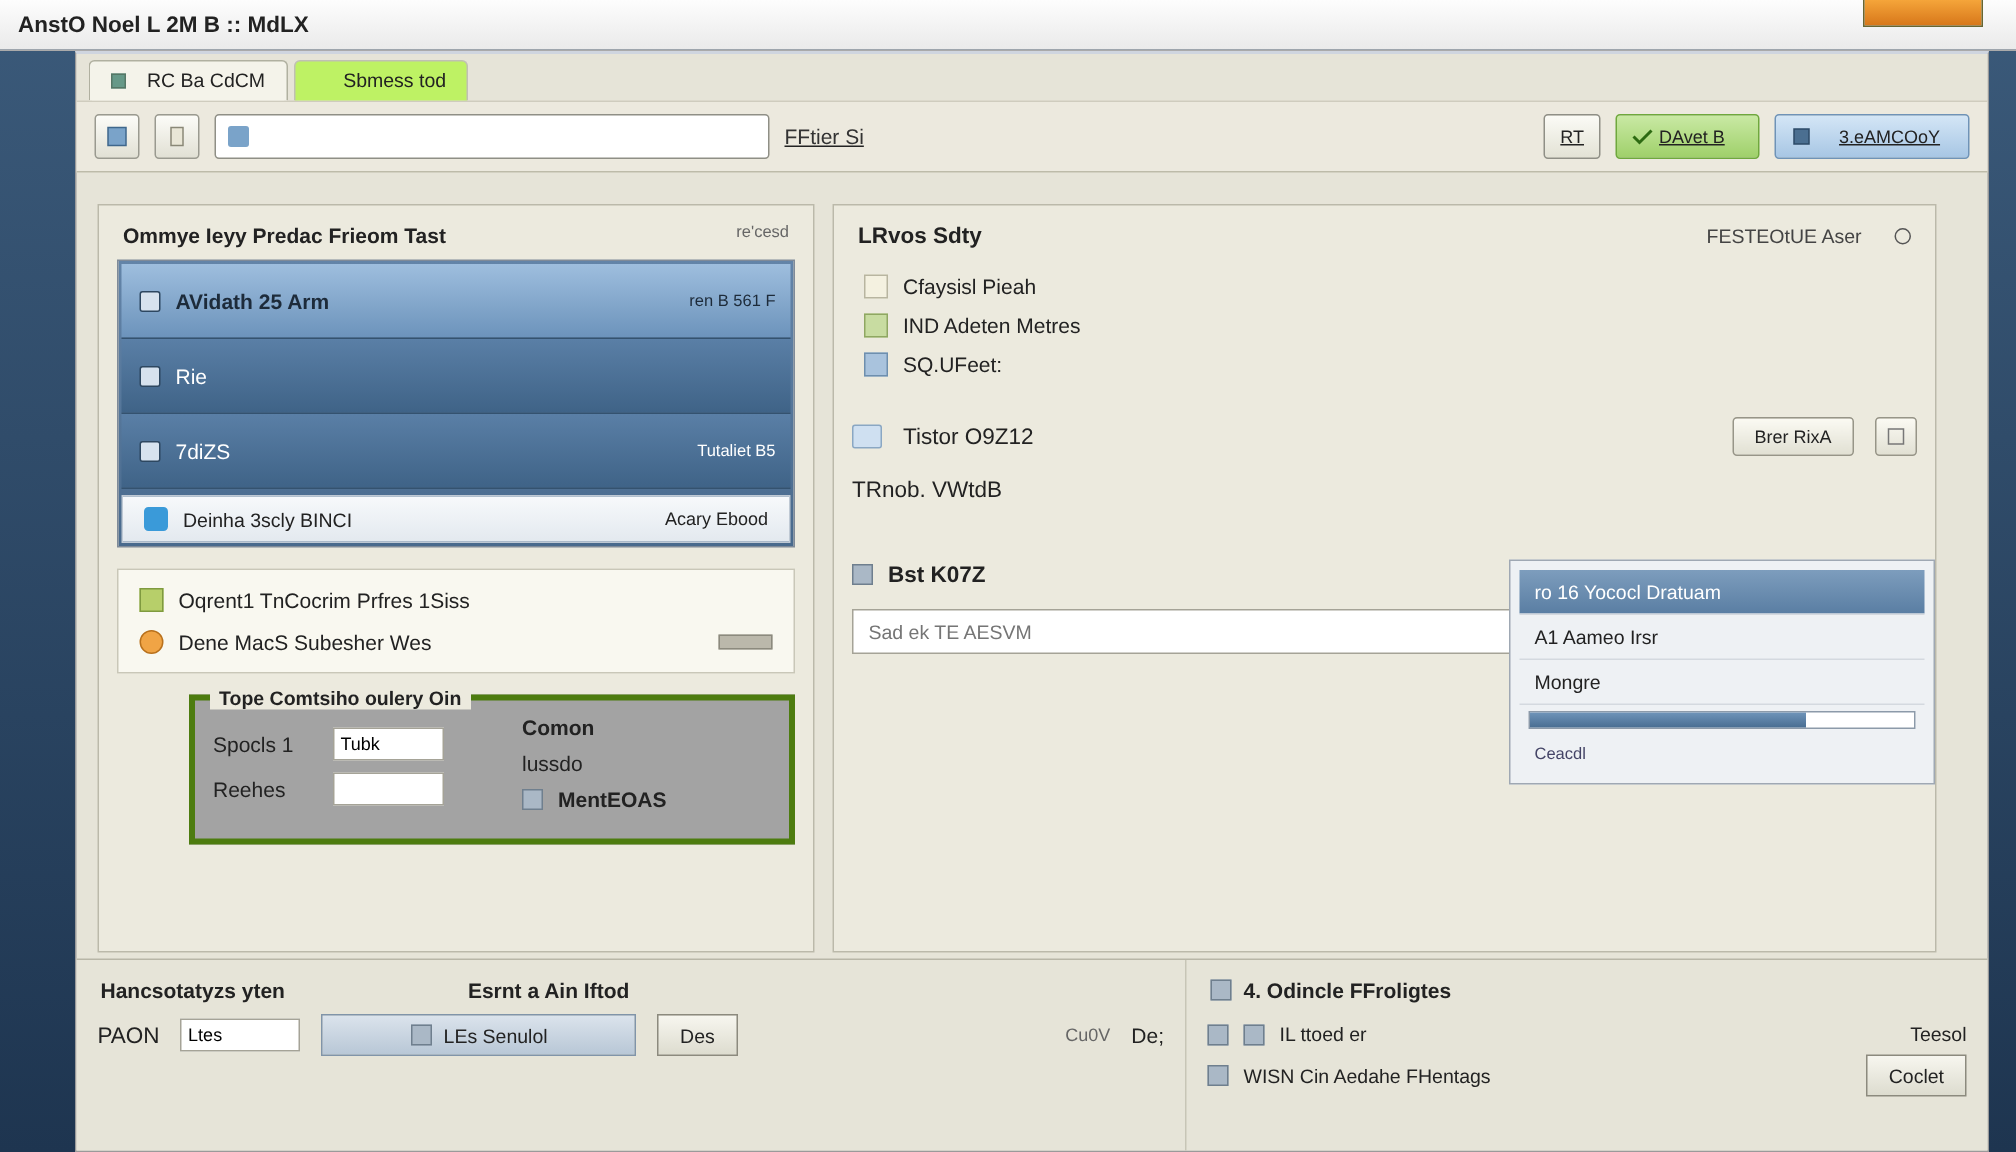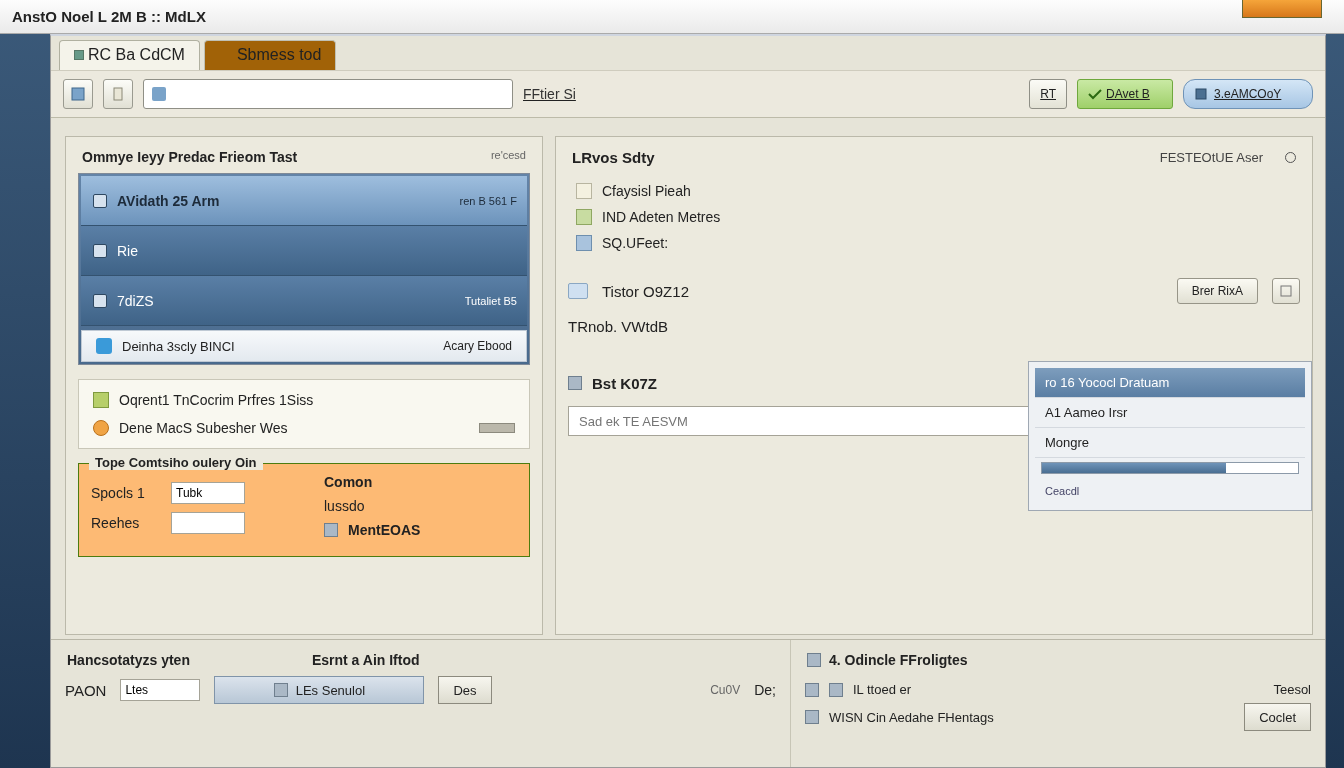--- a/index.html
+++ b/index.html
@@ -1,72 +1,72 @@
 <!DOCTYPE html>
 <html><head>
 <meta charset="utf-8">
 <style>
   * { box-sizing: border-box; margin: 0; padding: 0; }
   body { font-family: Tahoma, Verdana, sans-serif; font-size: 13px; background: linear-gradient(#3b5a7a,#1e3550); width:1344px; height:768px; overflow:hidden; color:#222; }
   .title-bar { height:34px; background:linear-gradient(#fdfdfd,#eaeaea); border-bottom:1px solid #aaa; display:flex; align-items:center; padding:0 12px; font-size:15px; font-weight:bold; gap:6px; }
   .title-bar .rt-box { position:absolute; right:22px; top:0; width:80px; height:18px; background:linear-gradient(#f5a53a,#d7771a); border:1px solid #663; border-top:none; }
   .chrome { position:absolute; top:34px; left:50px; right:18px; bottom:0; background:#e6e4d8; border:1px solid #9a9a9a; border-top:2px solid #cfd5df; }
   .tabs { display:flex; gap:4px; padding:4px 8px 0 8px; background:#e6e4d8; }
-  .tab { background:#f4f3ea; border:1px solid #b0b0a0; border-bottom:none; padding:5px 14px 6px 14px; border-radius:4px 4px 0 0; font-size:16px; display:flex; align-items:center; gap:4px;text-align:right; }
+  .tab { background:#f4f3ea; border:1px solid #b0b0a0; border-bottom:none; padding:5px 14px 6px 14px; border-radius:4px 4px 0 0; font-size:13px; display:flex; align-items:center; gap:14px;text-align:right; }
   .tab .dot { width:10px; height:10px; background:#698; border:1px solid #576; }
-  .tab.secondary { background:#a16207; border-color:#c0c0b4;padding-left:32px; }
+  .tab.secondary { background:#bef264; border-color:#c0c0b4;padding-left:32px; }
   .toolbar-row { display:flex; align-items:center; gap:10px; padding:8px 12px; background:#ece9de; border-top:1px solid #cfccbe; border-bottom:1px solid #bdbba9;text-decoration:underline; }
   .ico-btn { width:30px; height:30px; border:1px solid #9a9a90; background:linear-gradient(#fcfcf8,#e1e0d4); display:flex; align-items:center; justify-content:center; border-radius:3px; }
   .addrbar { flex:0 0 370px; height:30px; border:1px solid #8f8f86; background:#fff; border-radius:3px; display:flex; align-items:center; padding:0 8px; }
   .addrbar .chip { width:14px; height:14px; background:#7aa3c9; border-radius:2px; margin-right:8px; }
   .filter-label { font-size:14px; color:#333; }
   .toolbar-spacer { flex:1; }
   .pill { height:30px; border:1px solid #8f8f86; background:linear-gradient(#fbfbf6,#e3e2d5); border-radius:3px; padding:0 10px; display:flex; align-items:center; font-size:12px; }
   .pill.green { background:linear-gradient(#c9e9a4,#9fd06a); border-color:#6fa83d; min-width:96px; }
-  .pill.blue { background:linear-gradient(#d4e6f6,#a7c6e4); border-color:#6f93b7; min-width:130px; gap:6px;border-radius:12px; }
-  .content { position:absolute; top:88px; left:0; right:0; bottom:128px; display:flex; gap:12px; padding:12px 12px 4px 14px; }
+  .pill.blue { background:linear-gradient(#d4e6f6,#a7c6e4); border-color:#6f93b7; min-width:130px; gap:18px; }
+  .content { position:absolute; top:88px; left:0; right:0; bottom:128px; display:flex; gap:12px; padding:12px 34px 4px 14px; }
   .panel { background:#eceade; border:1px solid #bbb9aa; flex:1; padding:10px 12px; position:relative; }
   .panel.left { flex:0 0 478px; }
   .group-head { font-weight:bold; font-size:14px; display:flex; justify-content:space-between; padding:2px 4px 8px 4px; }
   .group-head .meta { font-weight:normal; font-size:11px; color:#666; }
   .navlist { background:linear-gradient(#6384a8,#496a8d); border:1px solid #7f8a98; padding:2px; }
   .navitem { height:50px; background:linear-gradient(#5a7fa6,#3f6387); border-bottom:1px solid #34526f; color:#fff; display:flex; align-items:center; padding:0 12px; font-size:14px; gap:10px; position:relative; }
   .navitem.sel { background:linear-gradient(#9ebede,#6c93bb); color:#1d2b3a; font-weight:bold; }
   .navitem .rgt { position:absolute; right:10px; font-size:11px; font-weight:normal; }
   .navitem .sq { width:14px; height:14px; background:#d6e2ee; border:1px solid #2d4760; border-radius:2px; }
   .sub-expand { border:1px solid #bfc9d4; background:linear-gradient(#f7f9fb,#e3e9ef); margin-top:4px; }
   .sub-expand .se-row { height:30px; display:flex; align-items:center; gap:10px; padding:0 14px; font-size:13px; }
   .sub-expand .sq2 { width:16px;height:16px; background:#3a9ad9; border-radius:3px; }
   .link-box { background:#f9f8f0; border:1px solid #c9c7b8; margin-top:14px; padding:6px 8px; }
   .link-row { display:flex; align-items:center; gap:10px; padding:6px 6px; font-size:14px; }
   .link-row .ic { width:16px; height:16px; background:#b7cf6a; border:1px solid #7f9a3f; }
   .link-row .ic.org { background:#f0a445; border-color:#b9711c; border-radius:8px; }
   .link-row .bar { margin-left:auto; width:36px; height:10px; background:#bbb8ab; border:1px solid #8c8a7e; }
-  .form-grp { border:1px solid #4d7c0f; margin-top:14px; padding:10px 12px; position:relative; background:#fdba74;}
+  .form-grp { border:4px solid #4d7c0f; margin-top:14px; padding:10px 12px; position:relative; background:#a3a3a3;margin-left:48px;}
   .form-grp-title { position:absolute; top:-9px; left:10px; background:#eceade; padding:0 6px; font-size:13px; font-weight:bold; }
   .frow { display:flex; align-items:center; gap:10px; margin:8px 0; font-size:14px; }
   .frow label { width:70px; }
   .inp { border:1px solid #a5a397; background:#fff; height:22px; width:74px; padding:0 4px; font-size:12px; }
   .col2 { display:flex; gap:40px; }
   .col2>div{ flex:1; }
   .right-head { display:flex; align-items:center; gap:16px; padding:2px 4px 8px 4px; }
   .right-head .h1 { font-weight:bold; font-size:15px; }
   .right-head .h2 { font-size:13px; color:#444; margin-left:auto; }
   .right-head .radio { width:11px;height:11px;border:1px solid #555;border-radius:50%; margin-left:6px; }
   .treelist { padding:4px; }
   .treelist .trow { display:flex; align-items:center; gap:10px; padding:5px 4px; font-size:14px; }
   .treelist .tic { width:16px;height:16px; background:#c8dca1; border:1px solid #8fa762; }
   .treelist .tic.b { background:#a9c3dd; border-color:#6e8fae; }
   .treelist .tic.f { background:#f4f1e0; border-color:#b8b5a0; }
   .midline { display:flex; gap:14px; align-items:center; margin-top:18px; }
   .folder-ic { width:20px;height:16px; background:#cfe0f1; border:1px solid #8aa7c3; border-radius:2px; }
   .btn { border:1px solid #979588; background:linear-gradient(#fbfaf3,#e1e0d3); height:26px; padding:0 14px; border-radius:3px; font-size:12px; display:flex; align-items:center; gap:6px; }
   .search-row { display:flex; gap:10px; margin-top:14px; align-items:center; }
   .search-row .sinp { flex:1; height:30px; border:1px solid #a5a397; background:#fff; padding:0 10px; font-size:13px; color:#555; }
-  .minipanel { position:absolute; right:0; top:224px; width:284px; border:1px solid #9fa8b3; background:#eef1f4; padding:6px; }
+  .minipanel { position:absolute; right:0; top:236px; width:284px; border:1px solid #9fa8b3; background:#eef1f4; padding:6px; }
   .mrow { padding:7px 10px; font-size:13px; border-bottom:1px solid #d4d9df; }
   .mrow.sel { background:linear-gradient(#7d9dbd,#5a7ea3); color:#fff; }
   .prog { height:12px; background:#fff; border:1px solid #8c9aa9; position:relative; margin:4px 6px; }
   .prog>div{ position:absolute; left:0; top:0; bottom:0; background:linear-gradient(#6f94b9,#496e92); }
   .bottom { position:absolute; left:0; right:0; bottom:0; height:128px; background:#e6e4d8; border-top:1px solid #b8b6a7; display:flex; }
   .bot-left { flex:0 0 740px; border-right:1px solid #c7c5b6; padding:8px 14px; }
   .bot-right { flex:1; padding:8px 14px; display:flex; flex-direction:column; gap:6px; position:relative; }
   .bot-head { font-weight:bold; font-size:14px; padding:4px 2px 8px 2px; display:flex; gap:12px; align-items:center; }
   .bot-row { display:flex; align-items:center; gap:10px; }
   .tiny-ic { width:14px;height:14px; background:#aab8c6; border:1px solid #6f7f8e; }

